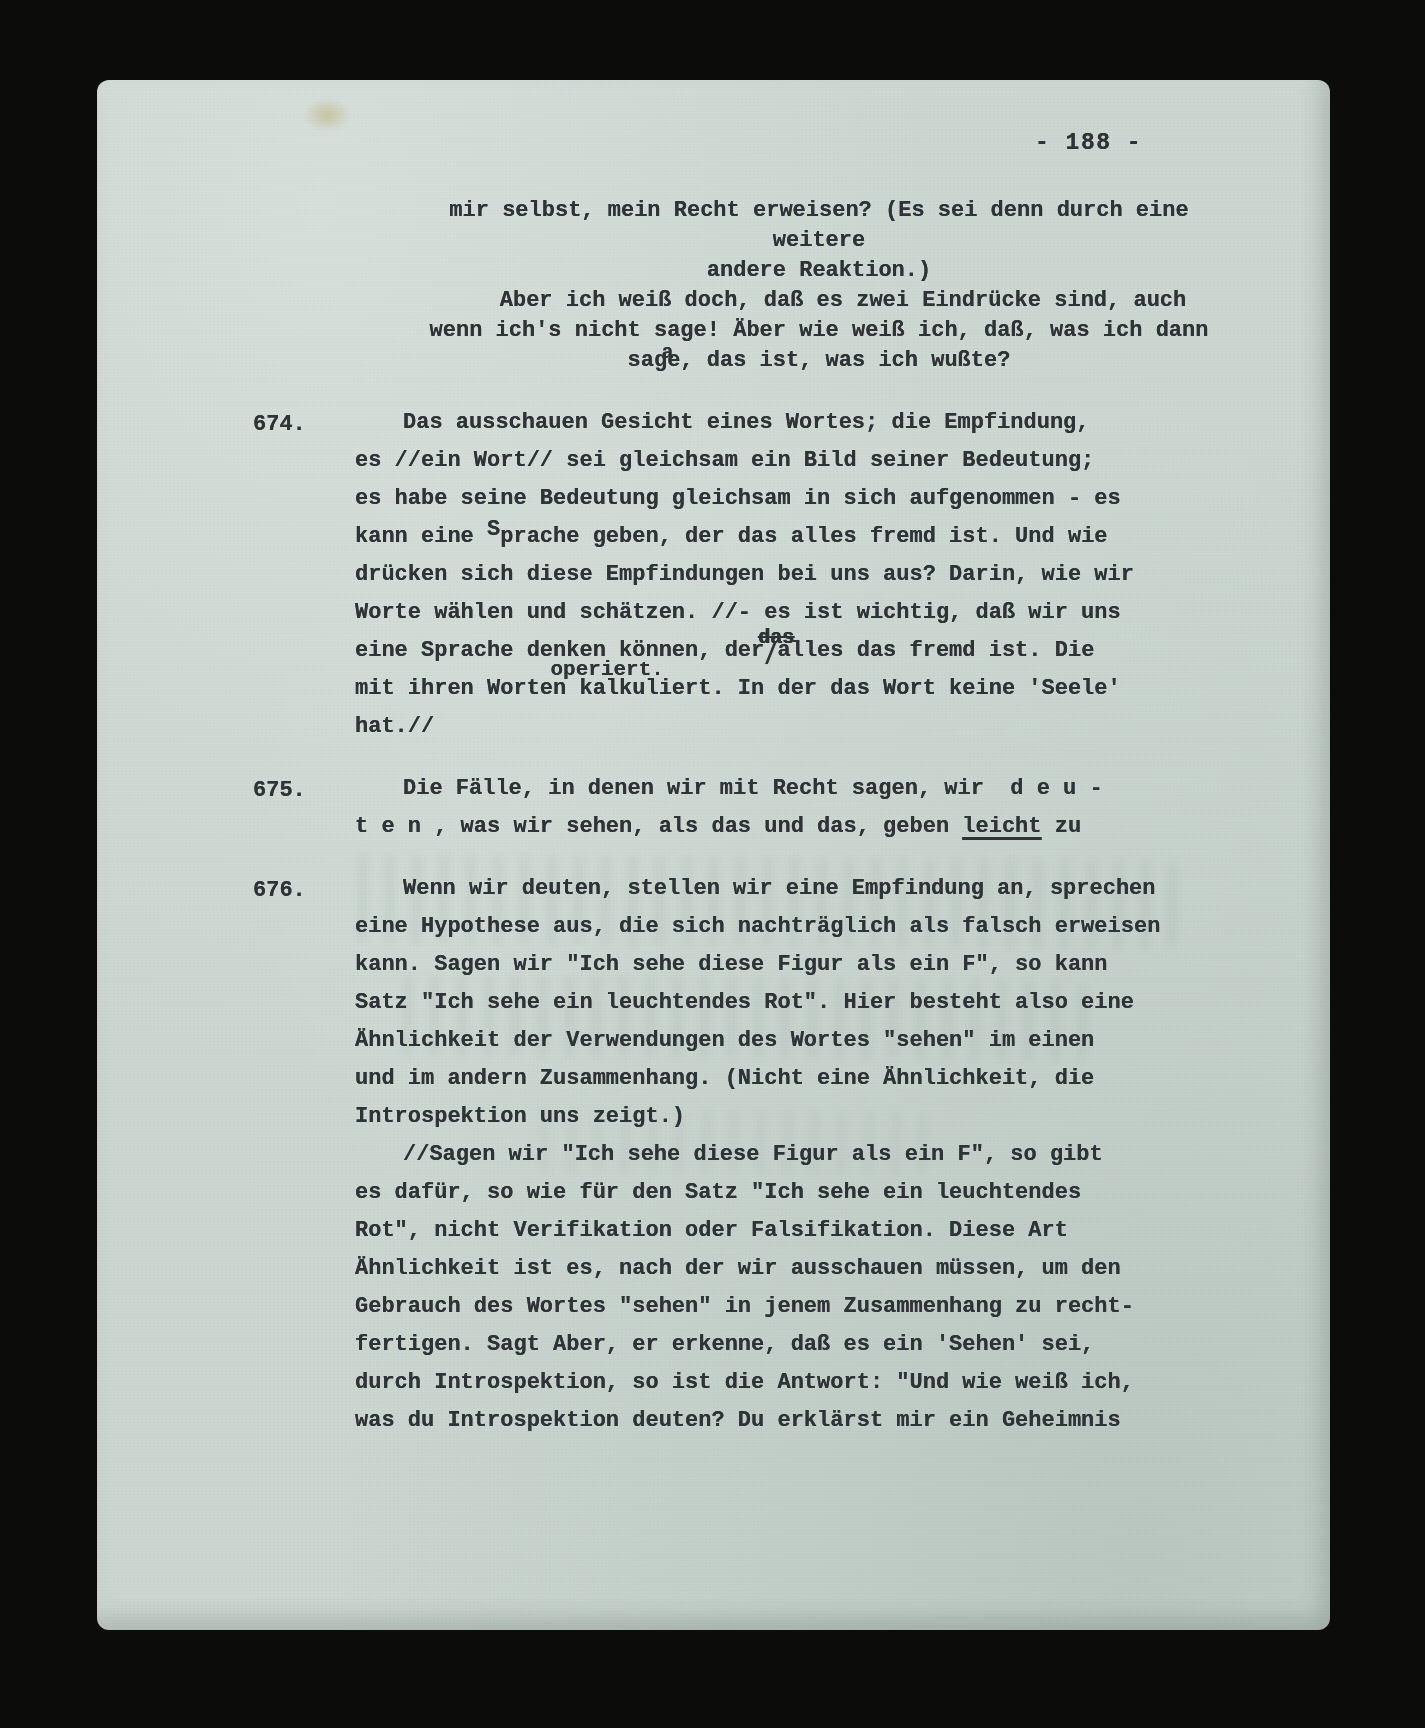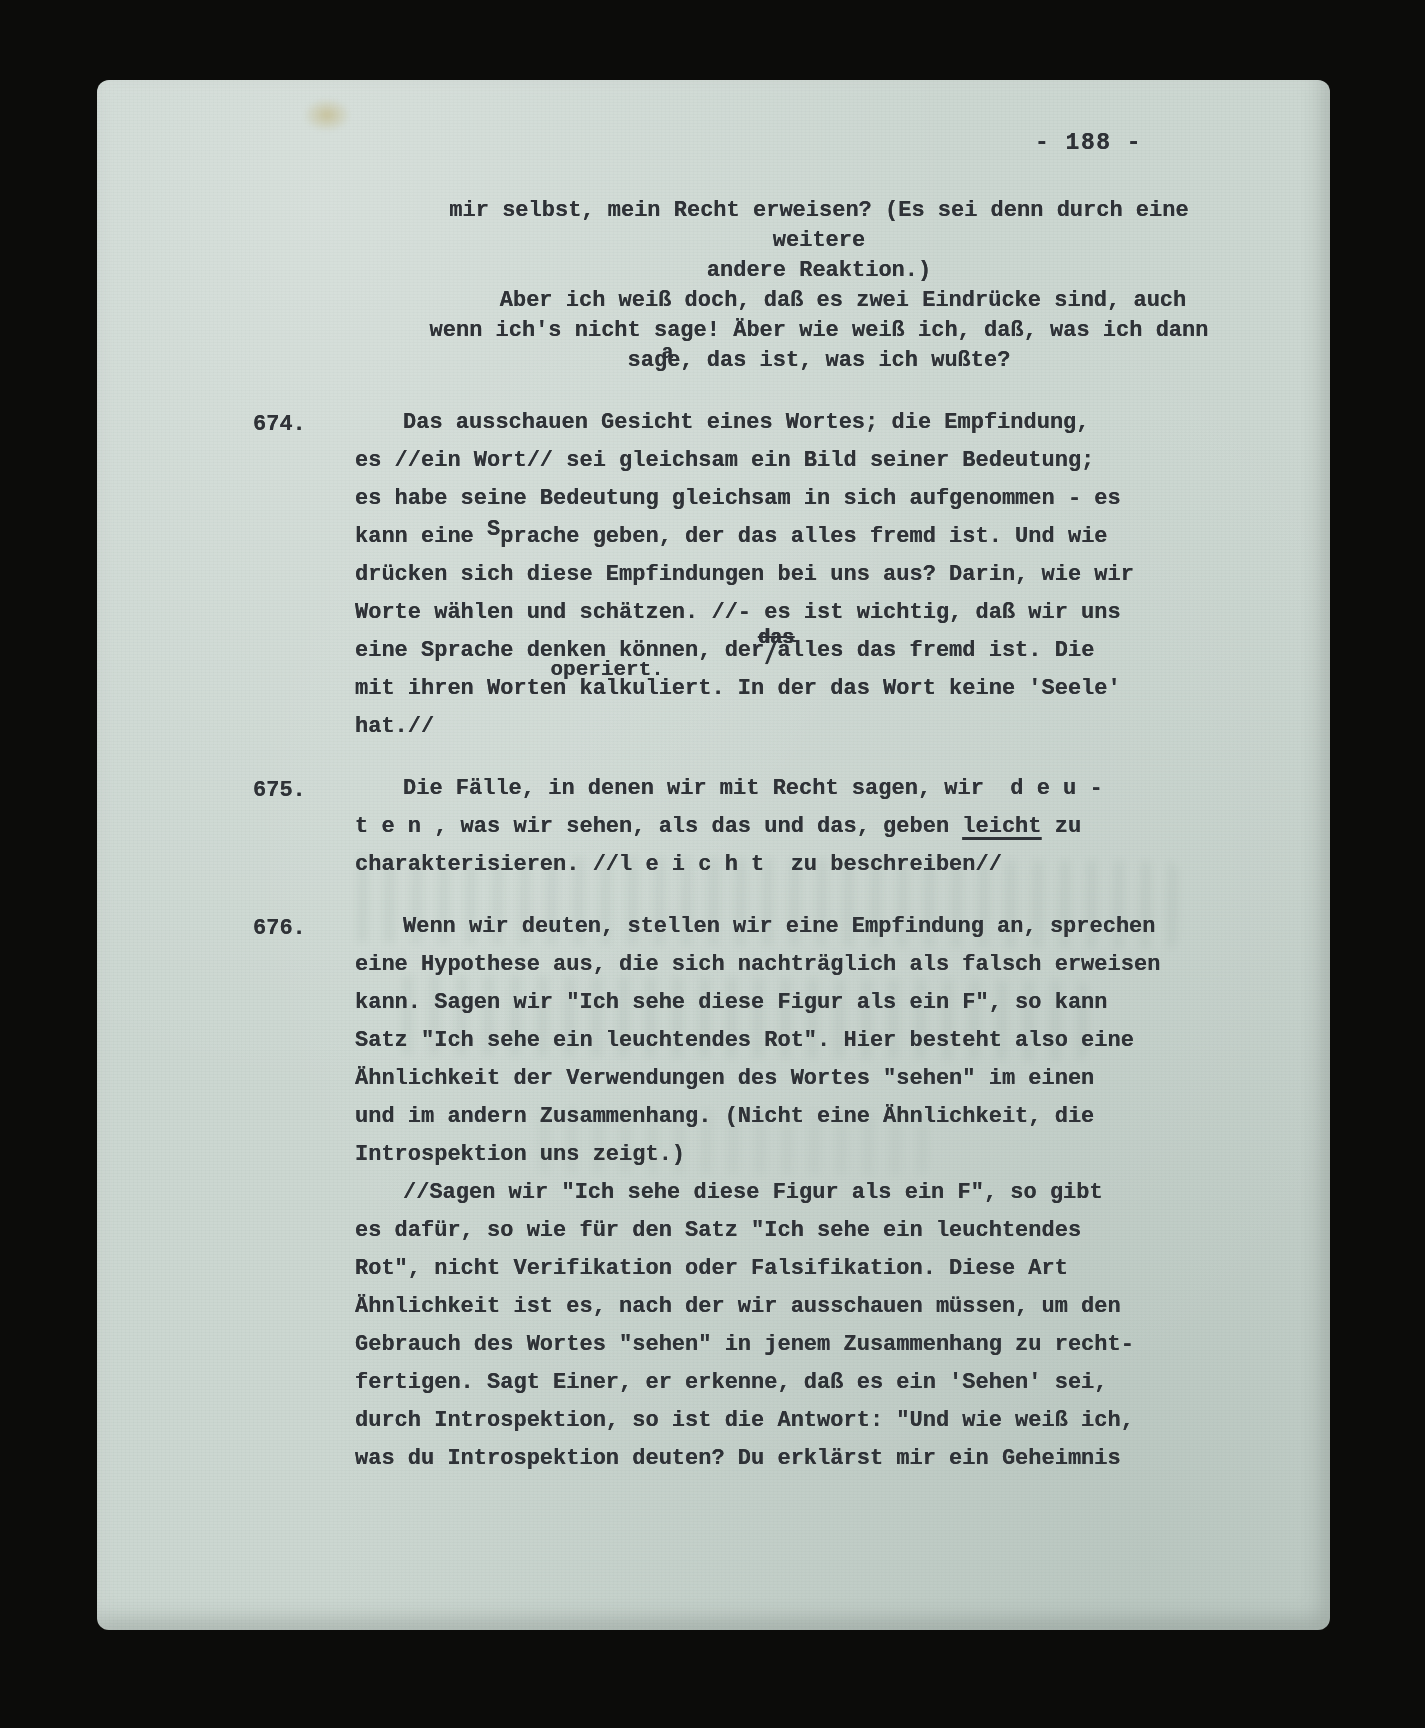--- a/index.html
+++ b/index.html
@@ -97,35 +97,34 @@
           <div class="line"><span>drücken sich diese Empfindungen bei uns aus? Darin, wie wir</span></div>
           <div class="line"><span>Worte wählen und schätzen. //- es ist wichtig, daß wir uns</span><span class="ann below strike" style="--x: 30.5;">das</span></div>
           <div class="line"><span>eine Sprache denken können, der</span><span class="caret">/</span><span>alles das fremd ist. Die</span></div>
           <div class="line"><span>mit ihren Worten kalkuliert. In der das Wort keine 'Seele'</span><span class="ann above" style="--x: 14.8;">operiert.</span></div>
           <div class="line"><span>hat.//</span></div>
         </div>
         <div class="block" data-kind="numbered">
           <span class="block-num">675.</span>
           <div class="line indent"><span>Die Fälle, in denen wir mit Recht sagen, wir  d e u -</span></div>
           <div class="line"><span>t e n , was wir sehen, als das und das, geben </span><span class="underline">leicht</span><span> zu</span></div>
-          <div class="line"><span>charakterisieren. //l e i c h t  zu beschreiben//</span></div>
         </div>
         <div class="block" data-kind="numbered">
           <span class="block-num">676.</span>
           <div class="line indent"><span>Wenn wir deuten, stellen wir eine Empfindung an, sprechen</span></div>
           <div class="line"><span>eine Hypothese aus, die sich nachträglich als falsch erweisen</span></div>
           <div class="line"><span>kann. Sagen wir "Ich sehe diese Figur als ein F", so kann</span></div>
           <div class="line"><span>Satz "Ich sehe ein leuchtendes Rot". Hier besteht also eine</span></div>
           <div class="line"><span>Ähnlichkeit der Verwendungen des Wortes "sehen" im einen</span></div>
           <div class="line"><span>und im andern Zusammenhang. (Nicht eine Ähnlichkeit, die</span></div>
           <div class="line"><span>Introspektion uns zeigt.)</span></div>
           <div class="line indent"><span>//Sagen wir "Ich sehe diese Figur als ein F", so gibt</span></div>
           <div class="line"><span>es dafür, so wie für den Satz "Ich sehe ein leuchtendes</span></div>
           <div class="line"><span>Rot", nicht Verifikation oder Falsifikation. Diese Art</span></div>
           <div class="line"><span>Ähnlichkeit ist es, nach der wir ausschauen müssen, um den</span></div>
           <div class="line"><span>Gebrauch des Wortes "sehen" in jenem Zusammenhang zu recht-</span></div>
-          <div class="line"><span>fertigen. Sagt Einer, er erkenne, daß es ein 'Sehen' sei,</span></div>
+          <div class="line"><span>fertigen. Sagt Aber, er erkenne, daß es ein 'Sehen' sei,</span></div>
           <div class="line"><span>durch Introspektion, so ist die Antwort: "Und wie weiß ich,</span></div>
           <div class="line"><span>was du Introspektion deuten? Du erklärst mir ein Geheimnis</span></div>
         </div>
       </div>
   </div>
 </div>
 
 </body></html>

